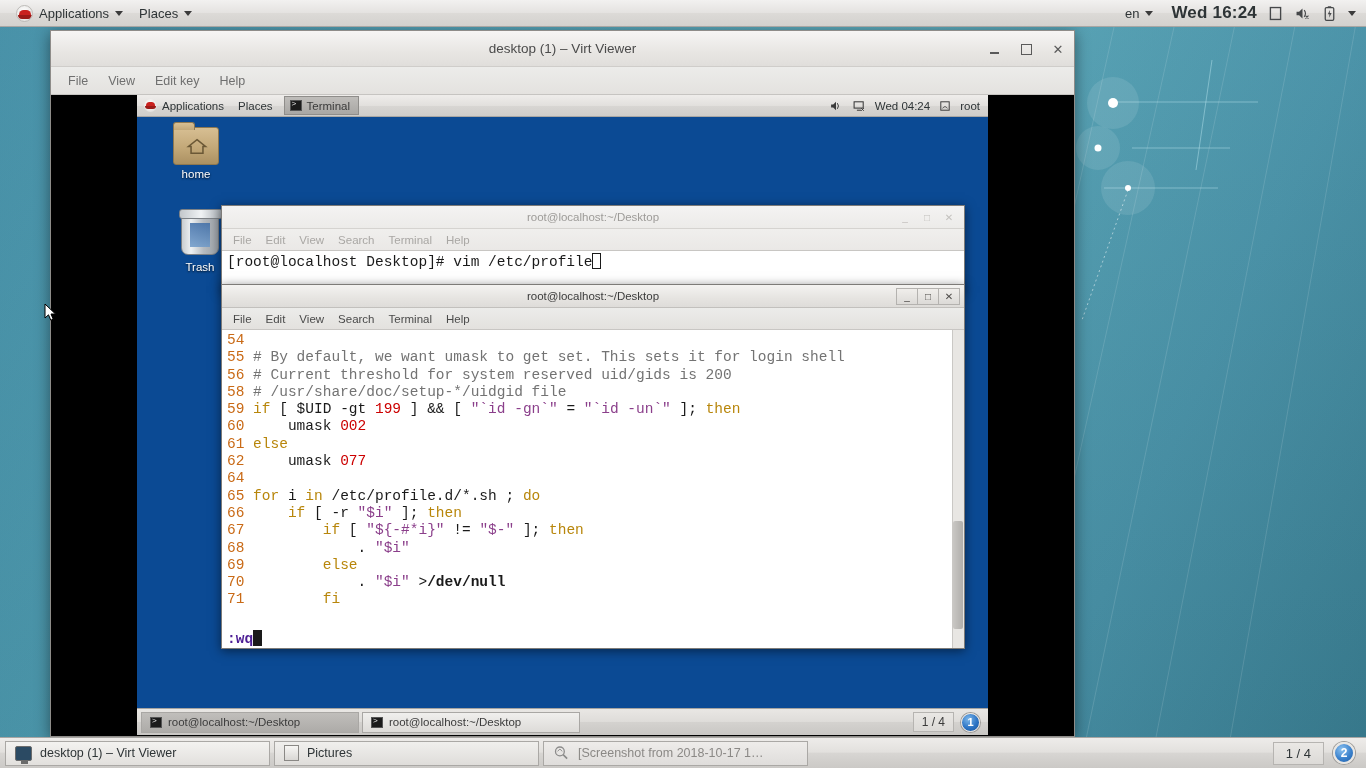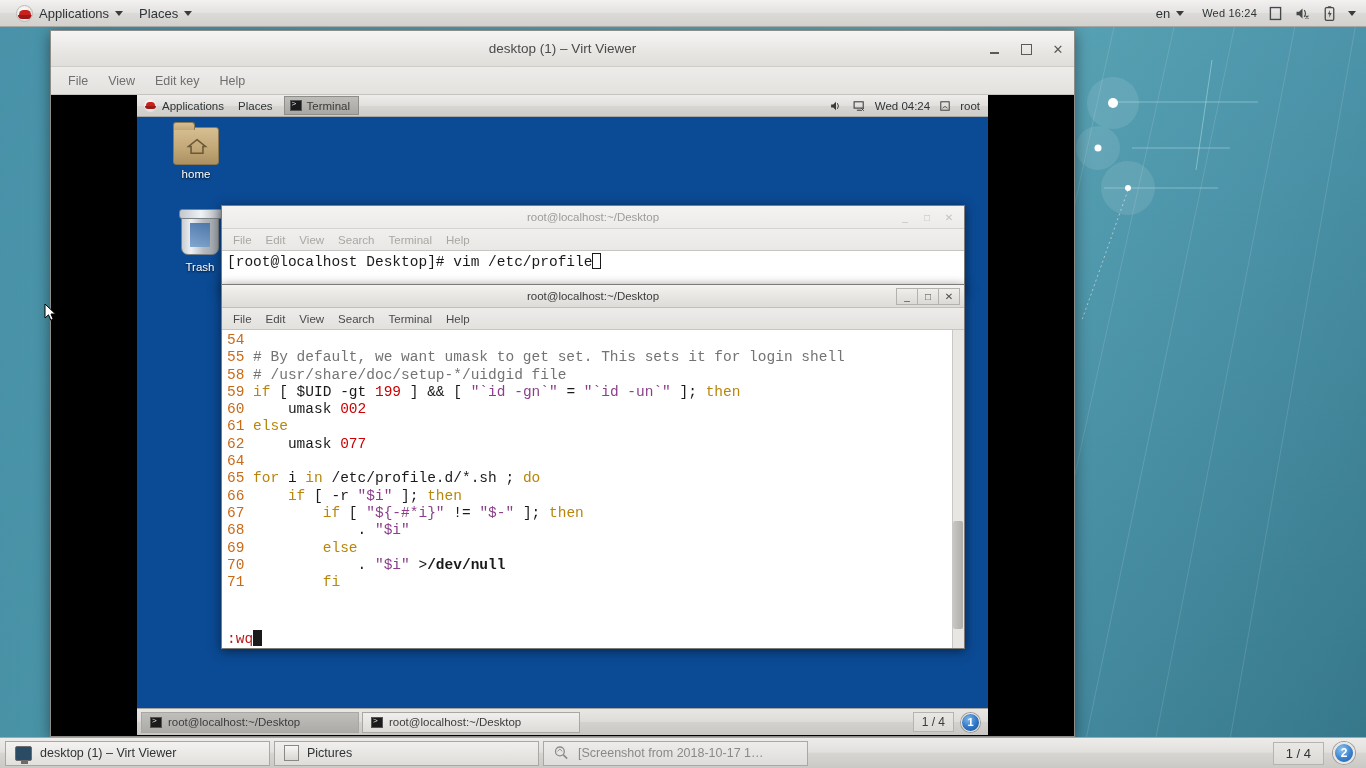--- a/index.html
+++ b/index.html
@@ -42,21 +42,21 @@
   }
   .rh-logo::after {
     content:''; position:absolute; left:1px; top:9px; width:14px; height:4px;
     background:#9b1a17; border-radius: 0 0 4px 4px;
   }
   .caret-down {
     width: 0; height: 0; border-left: 4px solid transparent; border-right: 4px solid transparent;
     border-top: 5px solid #3b3b3b;
   }
   .tray-icon { width: 17px; height: 17px; display:inline-block; }
-  #host-clock { font-size: 11px; color: #2e3436; letter-spacing: 0.2px; }
+  #host-clock { font-size: 17px; color: #2e3436; letter-spacing: 0.2px; font-weight: bold; }
   #lang-label { font-size: 13px; color: #2e3436; }
 
   
   #virt-viewer-window {
     position: absolute; left: 50px; top: 30px; width: 1025px; height: 707px;
     background: #ededec;
     border: 1px solid #8e8c89;
     box-shadow: 0 3px 14px rgba(0,0,0,0.45);
     z-index: 30;
     display: flex; flex-direction: column;
@@ -210,21 +210,21 @@
   .vline { white-space: pre; padding-left: 3px; height: 17.3px; }
   .lnum { color: #c96a16; margin-top: 39px; }
   .c-comment { color: #737373; }
   .c-kw      { color: #b8860b; }
   .c-num     { color: #cc0000; }
   .c-str     { color: #8b3f8b; }
   .c-plain   { color: #1a1a1a; }
   .c-bold    { font-weight: bold; }
   #vim-status {
     flex: none; height: 18px; white-space: pre; padding-left: 3px;
-    background: #ffffff; color: #b91c1c;
+    background: #ffffff; color: #4c1d95; font-weight: bold;
   }
   #vim-scrollbar {
     position: absolute; right: 0; top: 0; width: 12px; height: 100%;
     background: #e8e6e3; border-left: 1px solid #cac8c5;
   }
   #vim-scrollthumb {
     position: absolute; right: 1px; top: 60%; width: 10px; height: 34%;
     background: linear-gradient(to right, #c9c7c4, #b0aeab);
     border-radius: 2px;
   }
@@ -458,20 +458,21 @@
           <span class="gterm-menu">Edit</span>
           <span class="gterm-menu">View</span>
           <span class="gterm-menu">Search</span>
           <span class="gterm-menu">Terminal</span>
           <span class="gterm-menu">Help</span>
         </div>
         <div class="gterm-body" id="vim-body">
           <div id="vim-lines">
               <div class="vline"><span class="lnum">54 </span></div>
               <div class="vline"><span class="lnum">55 </span><span class="c-comment"># By default, we want umask to get set. This sets it for login shell</span></div>
+              <div class="vline"><span class="lnum">56 </span><span class="c-comment"># Current threshold for system reserved uid/gids is 200</span></div>
               <div class="vline"><span class="lnum">58 </span><span class="c-comment"># /usr/share/doc/setup-*/uidgid file</span></div>
               <div class="vline"><span class="lnum">59 </span><span class="c-kw">if</span><span class="c-plain"> [ $UID -gt </span><span class="c-num">199</span><span class="c-plain"> ] &amp;&amp; [ </span><span class="c-str">"`id -gn`"</span><span class="c-plain"> = </span><span class="c-str">"`id -un`"</span><span class="c-plain"> ]; </span><span class="c-kw">then</span></div>
               <div class="vline"><span class="lnum">60 </span><span class="c-plain">    umask </span><span class="c-num">002</span></div>
               <div class="vline"><span class="lnum">61 </span><span class="c-kw">else</span></div>
               <div class="vline"><span class="lnum">62 </span><span class="c-plain">    umask </span><span class="c-num">077</span></div>
               <div class="vline"><span class="lnum">64 </span></div>
               <div class="vline"><span class="lnum">65 </span><span class="c-kw">for</span><span class="c-plain"> i </span><span class="c-kw">in</span><span class="c-plain"> /etc/profile.d/*.sh ; </span><span class="c-kw">do</span></div>
               <div class="vline"><span class="lnum">66 </span><span class="c-plain">    </span><span class="c-kw">if</span><span class="c-plain"> [ -r </span><span class="c-str">"$i"</span><span class="c-plain"> ]; </span><span class="c-kw">then</span></div>
               <div class="vline"><span class="lnum">67 </span><span class="c-plain">        </span><span class="c-kw">if</span><span class="c-plain"> [ </span><span class="c-str">"${-#*i}"</span><span class="c-plain"> != </span><span class="c-str">"$-"</span><span class="c-plain"> ]; </span><span class="c-kw">then</span></div>
               <div class="vline"><span class="lnum">68 </span><span class="c-plain">            . </span><span class="c-str">"$i"</span></div>

